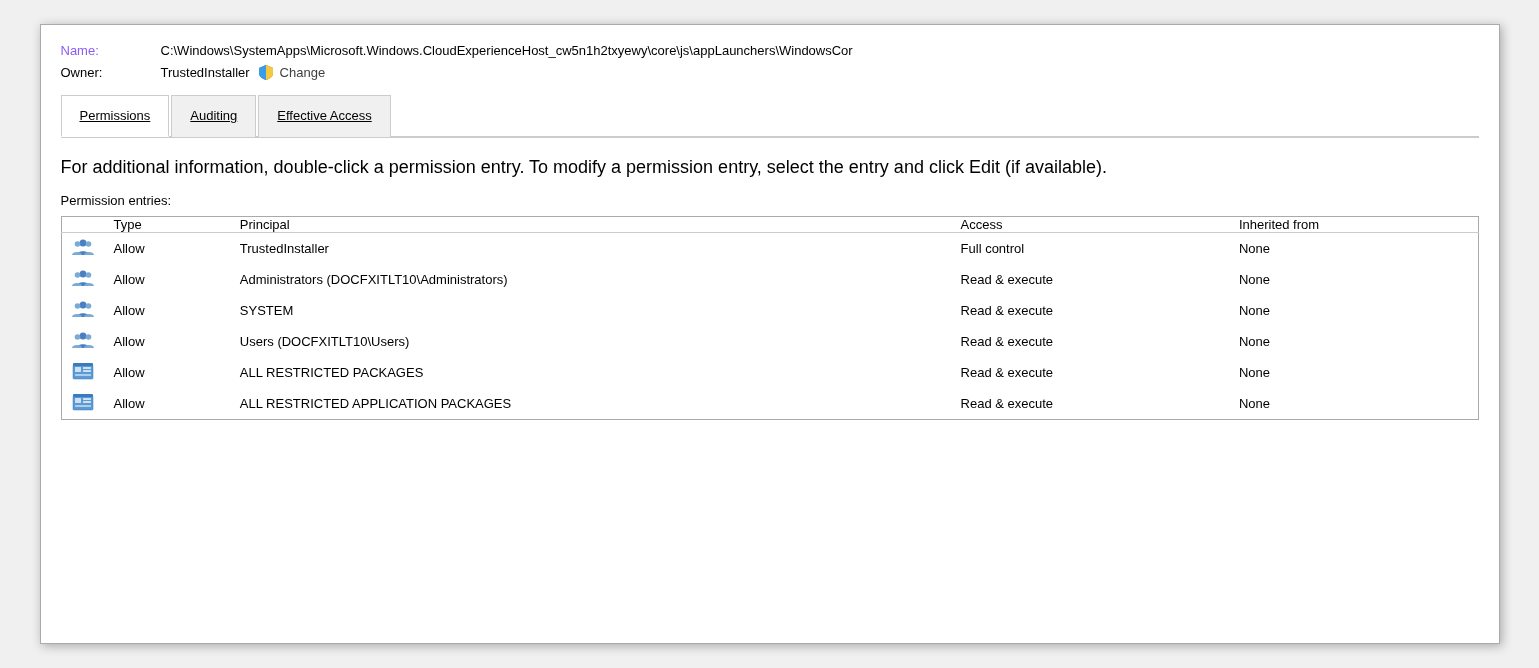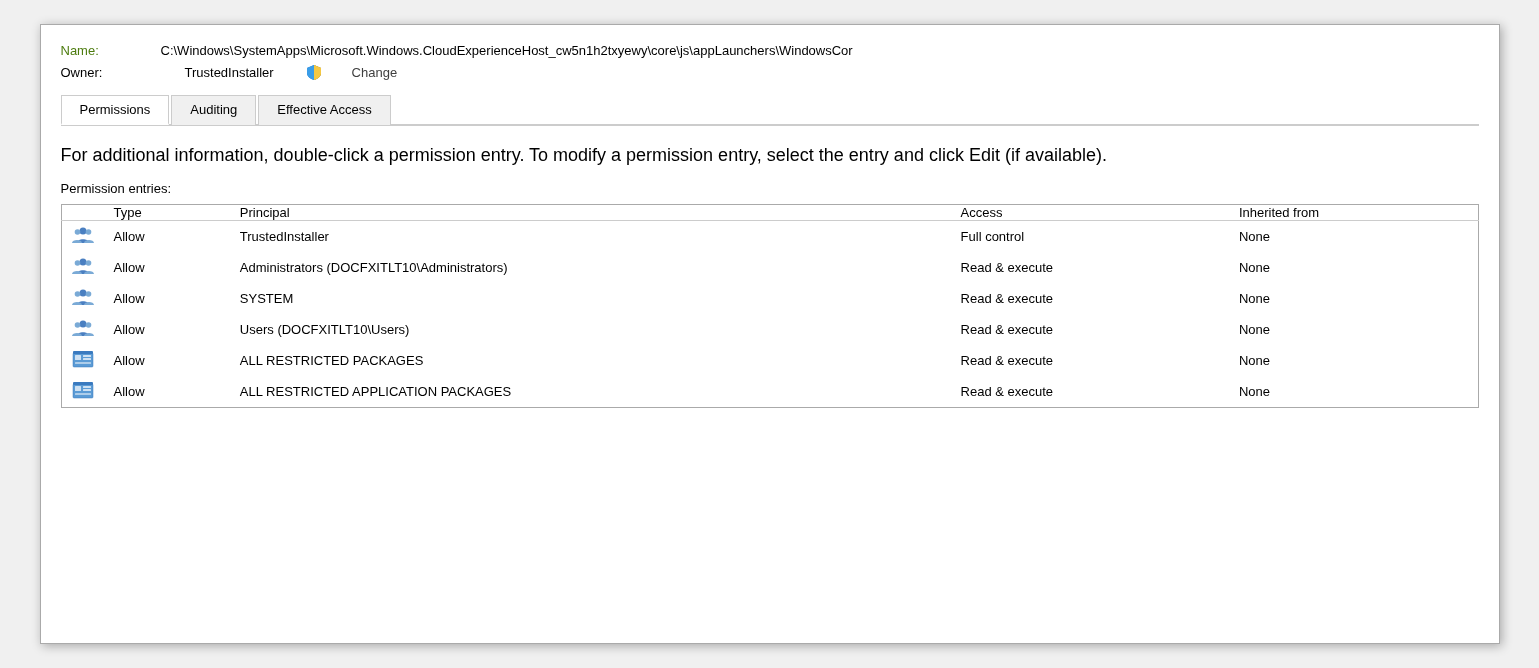--- a/index.html
+++ b/index.html
@@ -23,30 +23,29 @@
     }
     .info-row {
       display: flex;
       align-items: flex-start;
       margin-bottom: 6px;
       font-size: 13px;
     }
     .info-label {
       min-width: 100px;
       font-weight: normal;
-      color: #4d7c0f;
+      color: #8b5cf6;
     }
     .info-value {
       color: #000;
     }
     .owner-row {
       display: flex;
       align-items: center;
       margin-bottom: 14px;
-      gap: 24px;
     }
     .owner-label {
       min-width: 100px;
     }
     .change-link {
       color: #404040;
       text-decoration: none;
       cursor: pointer;
       margin-left: 6px;
     }
@@ -57,29 +56,30 @@
       margin-left: 8px;
       vertical-align: middle;
     }
     
     .tabs {
       display: flex;
       border-bottom: 2px solid #ccc;
       margin-bottom: 16px;
     }
     .tab {
-      padding: 6px 18px;
+      padding: 12px 18px;
       border: 1px solid #ccc;
       border-bottom: none;
       background: #f0f0f0;
       cursor: pointer;
       font-size: 13px;
       margin-right: 2px;
       position: relative;
       bottom: -1px;
+      text-decoration: underline;
     }
     .tab.active {
       background: #fff;
       border-bottom: 2px solid #fff;
       font-weight: normal;
       z-index: 1;
     }
     .info-text {
       font-size: 18px;
       margin-bottom: 12px;

